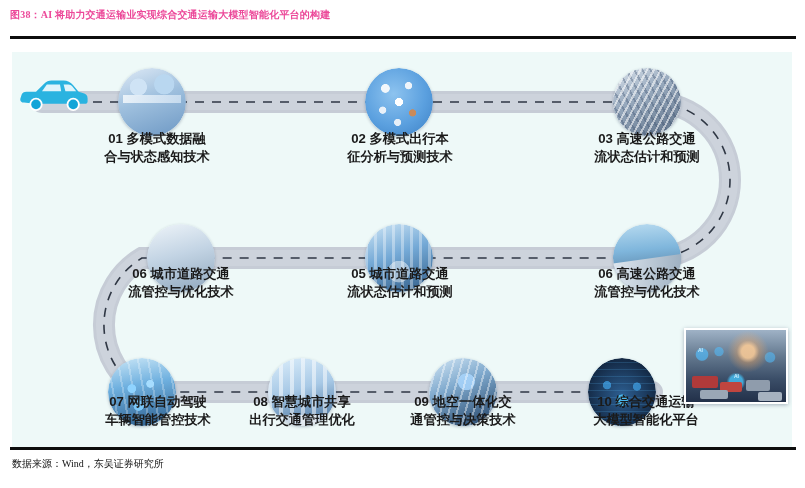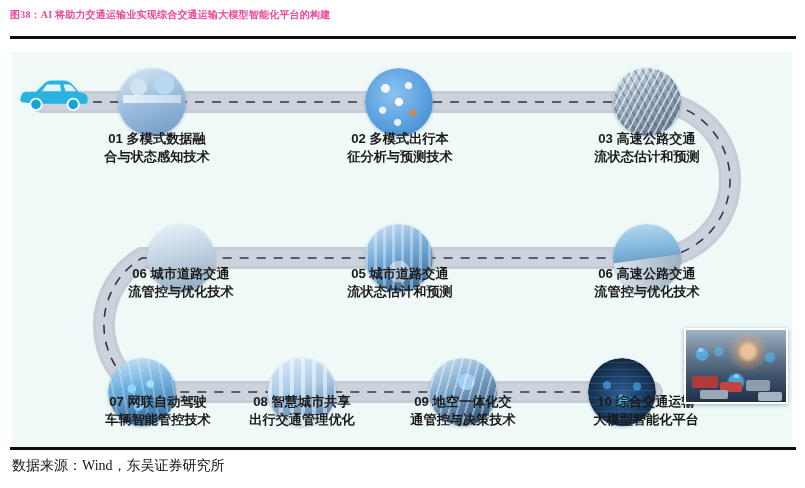--- a/index.html
+++ b/index.html
@@ -25,21 +25,21 @@
     position:absolute;left:10px;top:36px;width:786px;height:3px;
     background:#0d0d0d;
   }
   .rule-bottom{
     position:absolute;left:10px;top:447px;width:786px;height:3px;
     background:#0d0d0d;
   }
   .source{
     position:absolute;left:12px;top:457px;
     font-family:"Liberation Serif", serif;
-    font-size:14px;color:#111;
+    font-size:10px;color:#111;
     white-space:nowrap;
   }
 
   
   .canvas{
     position:absolute;left:12px;top:45px;width:780px;height:396px;
     background:#eef9f8;
     overflow:hidden;
     margin-top:7px;
   }

